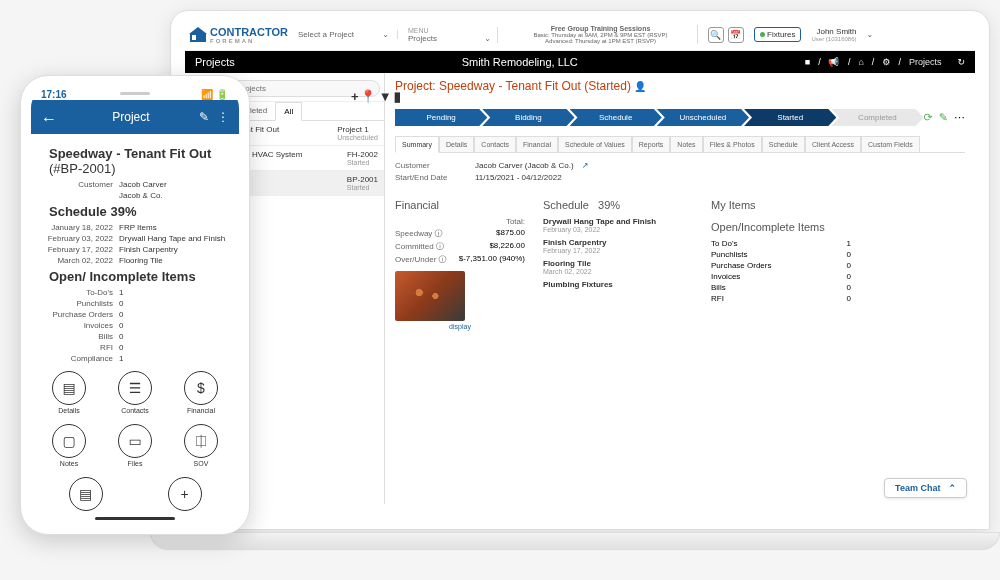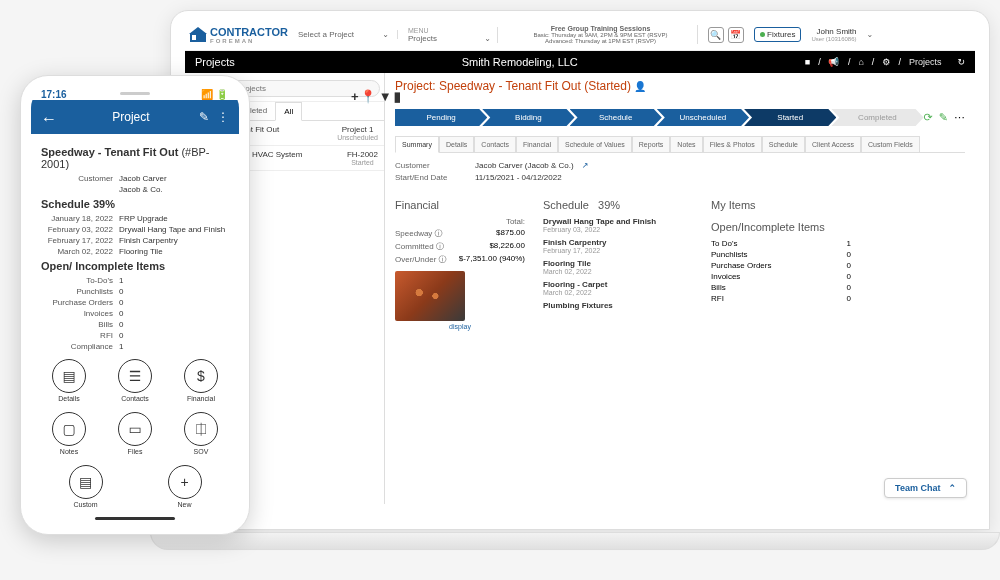--- a/index.html
+++ b/index.html
@@ -39,21 +39,21 @@
 .search{padding:4px;border-bottom:1px solid #eee}
 .search input{width:100%;border:1px solid #ddd;border-radius:12px;padding:3px 8px;font-size:8px;background:#f8f8f8}
 .tabbar{display:flex;font-size:8px;border-bottom:1px solid #ddd}
 .tabbar .tab{padding:4px 8px;cursor:pointer;color:#666}
 .tabbar .tab.active{background:#fff;color:#000;border-top:1px solid #ddd;border-left:1px solid #ddd;border-right:1px solid #ddd;border-bottom:1px solid #fff;margin-bottom:-1px}
 .toolbar-icons{position:absolute;top:78px;left:180px;display:flex;gap:2px;font-size:13px;font-weight:bold;color:#333}
 .projlist{flex:1;overflow:hidden;font-size:8px}
 .projlist-item{padding:4px 6px;border-bottom:1px solid #eee;display:flex;justify-content:space-between}
 .projlist-item .left{color:#333}
 .projlist-item .left .sub{color:#999;font-size:7px}
-.projlist-item .right{text-align:center;color:#333}
+.projlist-item .right{text-align:left;color:#333}
 .projlist-item .right .sub{color:#999;font-size:7px}
 .projlist-item.sel{background:#f0f0f0}
 
 
 .rightpane{flex:1;padding:6px 10px;overflow:hidden;position:relative}
 .proj-title{font-size:12px;color:#c2410c;margin-bottom:16px}
 .stage-bar{display:flex;margin-bottom:10px;align-items:center}
 .stage{flex:1;padding:4px 0;font-size:8px;color:#fff;text-align:center;position:relative;background:#1a5f9e;clip-path:polygon(0 0,calc(100% - 8px) 0,100% 50%,calc(100% - 8px) 100%,0 100%,8px 50%);margin-left:-5px}
 .stage:first-child{clip-path:polygon(0 0,calc(100% - 8px) 0,100% 50%,calc(100% - 8px) 100%,0 100%);margin-left:0}
 .stage.dark{background:#0d3a66}
@@ -89,21 +89,21 @@
 
 .phone{position:absolute;left:20px;top:75px;width:230px;height:460px;background:#fff;border-radius:28px;padding:10px;border:1px solid #ddd;box-shadow:0 6px 24px rgba(0,0,0,.18);z-index:10}
 .phone-notch{position:absolute;top:10px;left:50%;transform:translateX(-50%);width:90px;height:14px;background:#fff;border-radius:0 0 12px 12px;display:flex;align-items:center;justify-content:center}
 .phone-notch::after{content:"";width:30px;height:3px;background:#ccc;border-radius:2px}
 .phone-screen{width:100%;height:100%;border-radius:22px;overflow:hidden;display:flex;flex-direction:column}
 .status-bar{display:flex;justify-content:space-between;padding:3px 10px 0;font-size:10px;color:#1a5f9e;font-weight:600}
 .phone-hdr{background:#1a5f9e;color:#fff;display:flex;align-items:center;padding:8px 10px;font-size:12px}
 .phone-hdr .back{font-size:16px;margin-right:6px}
 .phone-hdr .title{flex:1;text-align:center;font-weight:400}
 .phone-body{flex:1;padding:8px 10px;font-size:8px;color:#333;overflow:hidden}
-.phone-body h4{font-size:11px;font-weight:bold;margin:4px 0}
+.phone-body h4{font-size:13px;font-weight:bold;margin:4px 8px}
 .ph-row{display:flex;margin-bottom:2px}
 .ph-row .lbl{width:72px;text-align:right;margin-right:6px;color:#555}
 .ph-actions{display:flex;flex-wrap:wrap;gap:10px;justify-content:space-around;margin-top:8px}
 .act{display:flex;flex-direction:column;align-items:center;width:44px}
 .act .circ{width:34px;height:34px;border:1.5px solid #333;border-radius:50%;display:flex;align-items:center;justify-content:center;font-size:14px}
 .act .albl{font-size:7px;margin-top:2px}
 .created{font-size:6px;color:#aaa;font-style:italic;margin-top:4px}
 .home-ind{width:80px;height:3px;background:#333;border-radius:2px;margin:4px auto}
 </style>
 </head>
@@ -197,20 +197,30 @@
         <div class="projlist-item">
           <div class="left">
               <div>HOMES - Lot 14 HVAC System</div>
               <div class="sub">Residential</div>
             </div>
           <div class="right">
               <div>FH-2002</div>
               <div class="sub">Started</div>
             </div>
         </div>
+        <div class="projlist-item sel">
+          <div class="left">
+              <div>- Tenant Fit Out</div>
+              <div class="sub">Commercial</div>
+            </div>
+          <div class="right">
+              <div>BP-2001</div>
+              <div class="sub">Started</div>
+            </div>
+        </div>
       </div>
     </div>
 
     <div class="rightpane">
       <div class="proj-title">
         <span>Project: Speedway - Tenant Fit Out (Started)</span> <span style="font-size:10px">👤</span>
       </div>
       <div class="stage-bar">
         <div class="stage">Pending</div>
         <div class="stage">Bidding</div>
@@ -281,24 +291,20 @@
             </div>
           <div class="sched-item">
               <div class="name">Finish Carpentry</div>
               <div class="date">February 17, 2022</div>
             </div>
           <div class="sched-item">
               <div class="name">Flooring Tile</div>
               <div class="date">March 02, 2022</div>
             </div>
           <div class="sched-item">
-              <div class="name">Flooring - Carpet</div>
-              <div class="date">March 02, 2022</div>
-            </div>
-          <div class="sched-item">
               <div class="name">Plumbing Fixtures</div>
             </div>
         </div>
         <div class="sec items-col">
           <h3>My Items</h3>
           <h3 style="margin-top:10px">Open/Incomplete Items</h3>
           <div class="oi-row">
               <span>To Do's</span>
               <span>1</span>
             </div>
@@ -353,21 +359,21 @@
           <span class="lbl">Customer</span>
           <span>Jacob Carver</span>
         </div>
       <div class="ph-row">
           <span class="lbl"></span>
           <span>Jacob &amp; Co.</span>
         </div>
       <h4><span>Schedule</span> <span>39%</span></h4>
       <div class="ph-row">
           <span class="lbl">January 18, 2022</span>
-          <span>FRP Upgrade</span>
+          <span>FRP Items</span>
         </div>
       <div class="ph-row">
           <span class="lbl">February 03, 2022</span>
           <span>Drywall Hang Tape and Finish</span>
         </div>
       <div class="ph-row">
           <span class="lbl">February 17, 2022</span>
           <span>Finish Carpentry</span>
         </div>
       <div class="ph-row">

